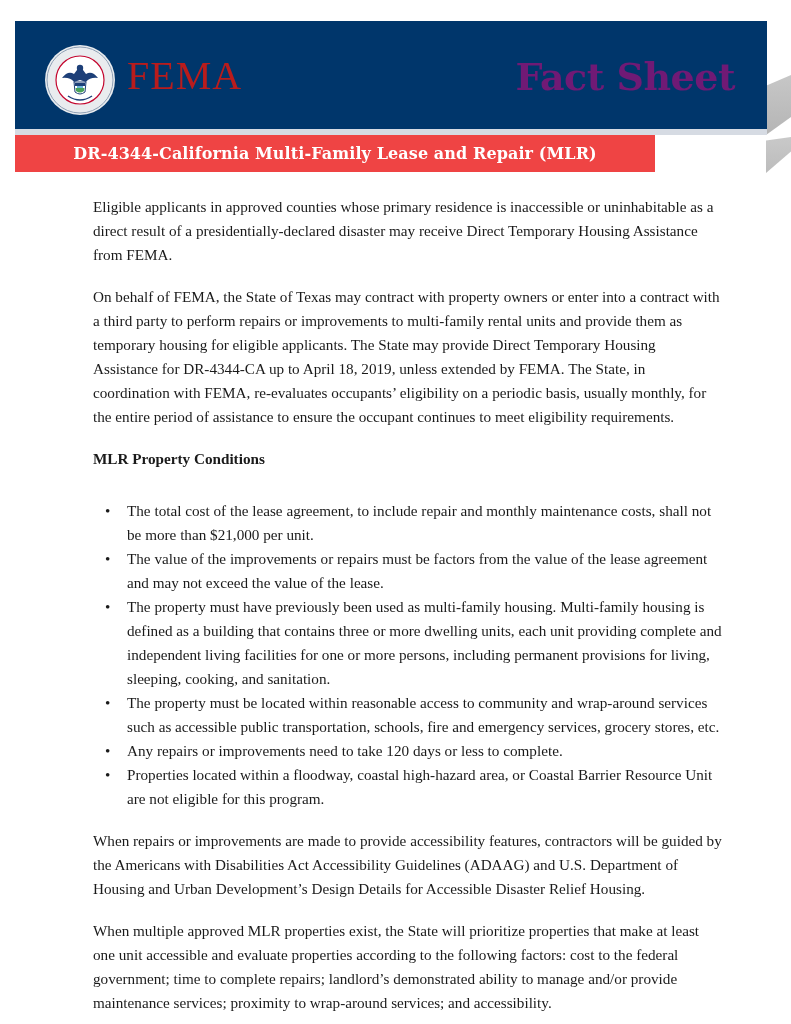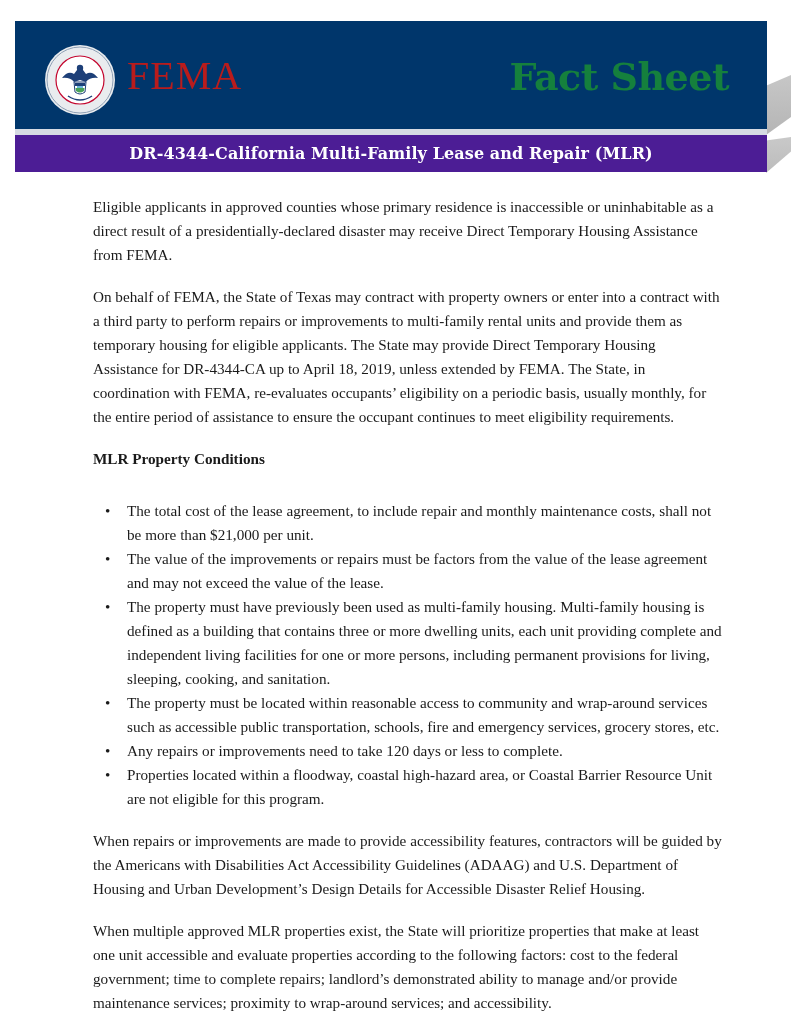--- a/index.html
+++ b/index.html
@@ -3,26 +3,26 @@
 <meta charset="utf-8">
 <style>
   html, body { margin: 0; padding: 0; background: #ffffff; }
   body { width: 791px; height: 1024px; position: relative; overflow: hidden; font-family: "Liberation Serif", serif; color: #1a1a1a; }
 
   .shadow-top { position: absolute; left: 766px; top: 75px; width: 25px; height: 60px; background: linear-gradient(180deg, #c7c7c7, #b5b5b5); clip-path: polygon(0 18%, 100% 0, 100% 70%, 0 100%); }
   .shadow-bot { position: absolute; left: 766px; top: 137px; width: 25px; height: 36px; background: linear-gradient(180deg, #c9c9c9, #bcbcbc); clip-path: polygon(0 10%, 100% 0, 100% 40%, 0 100%); }
 
   .banner { position: absolute; left: 15px; top: 21px; width: 752px; height: 108px; background: #00366b; }
   .banner-sep { position: absolute; left: 15px; top: 129px; width: 752px; height: 6px; background: #d6dbe3; }
-  .redbar { position: absolute; left: 15px; top: 135px; width: 752px; height: 37px; background: #4c1d95; display: flex; align-items: center; justify-content: center; }
+  .redbar { position: absolute; left: 15px; top: 135px; width: 640px; height: 37px; background: #ef4444; display: flex; align-items: center; justify-content: center; }
   .redbar span { color: #ffffff; font-family: "DejaVu Serif", serif; font-weight: bold; font-size: 16px; letter-spacing: 0.1px; }
 
   .seal { position: absolute; left: 44px; top: 44px; width: 72px; height: 72px; }
   .logo-text { position: absolute; left: 127px; top: 56px; font-family: "Liberation Serif", serif; font-size: 40px; color: #b91c1c; letter-spacing: 1px; line-height: 1; }
-  .fact-title { position: absolute; right: 62px; top: 58px; font-family: "DejaVu Serif", serif; font-weight: bold; font-size: 38px; color: #15803d; line-height: 1; letter-spacing: -0.5px; }
+  .fact-title { position: absolute; right: 56px; top: 58px; font-family: "DejaVu Serif", serif; font-weight: bold; font-size: 38px; color: #701a75; line-height: 1; letter-spacing: -0.5px; }
 
   .content { position: absolute; left: 93px; top: 195px; width: 630px; font-size: 15.2px; line-height: 24px; }
   .content p { margin: 0 0 18px 0; }
   .content h3 { margin: 0 0 28px 0; font-size: 15.2px; font-weight: bold; }
   .content ul { margin: 0 0 18px 0; padding-left: 34px; list-style: none; }
   .content li { position: relative; margin: 0; }
   .content li .bullet { position: absolute; left: -22px; top: 0; }
 </style>
 </head>
 <body>

